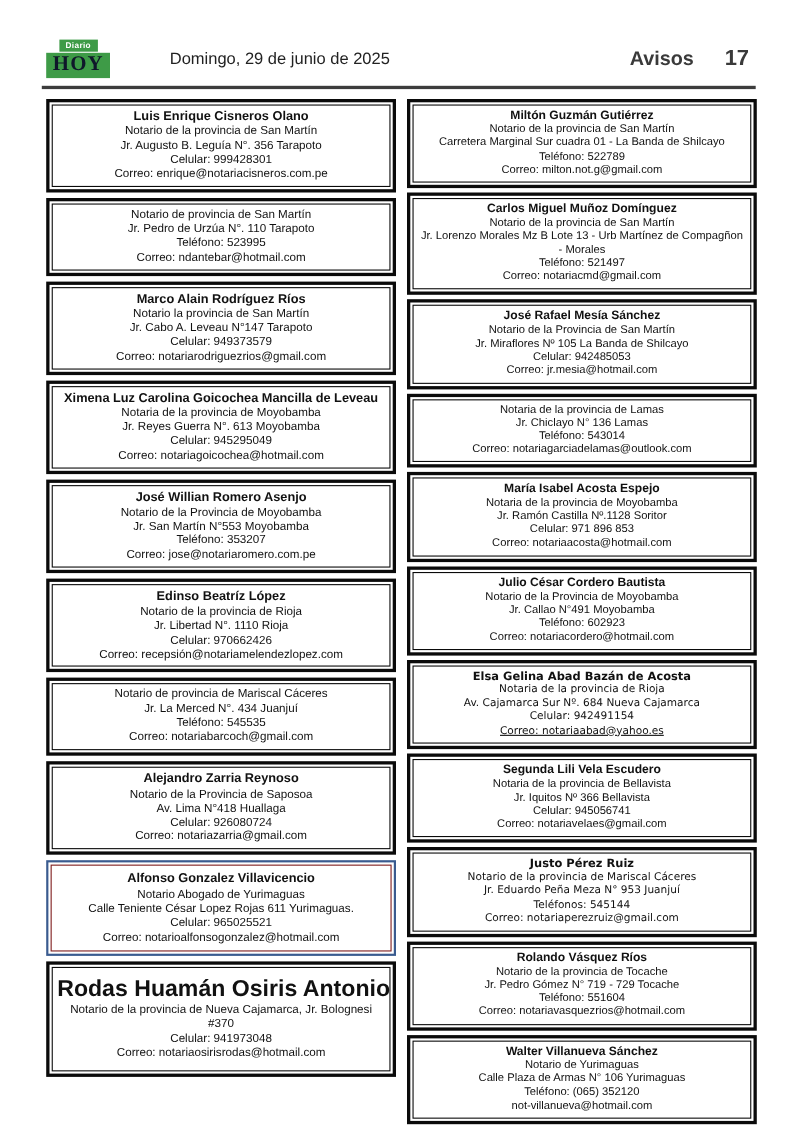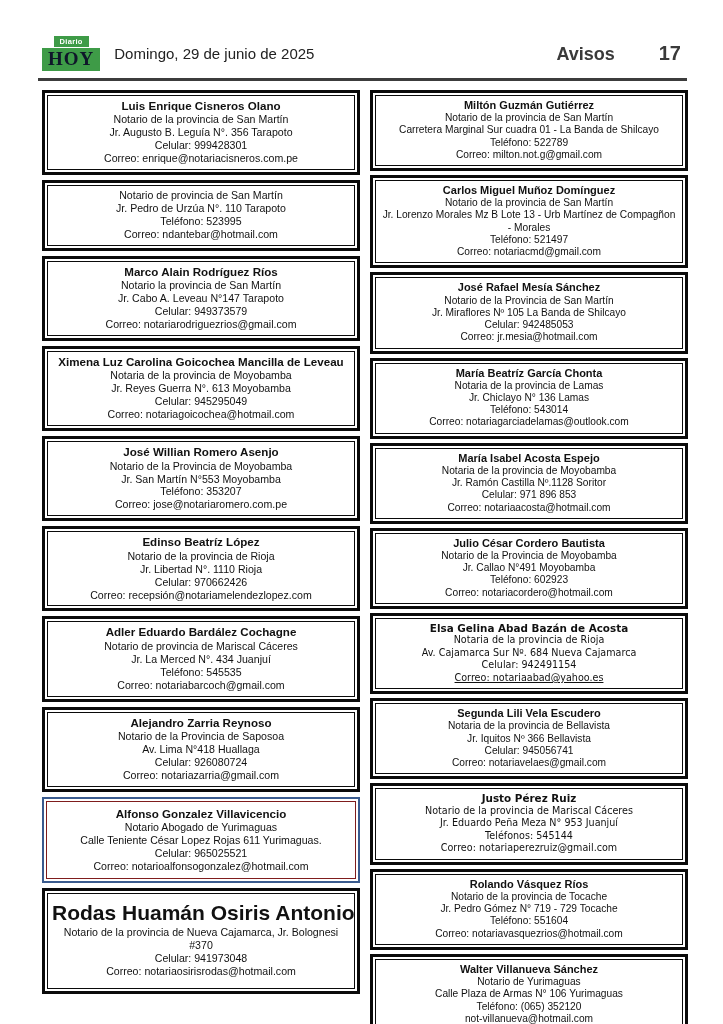--- a/index.html
+++ b/index.html
@@ -3,29 +3,29 @@
 <meta charset="utf-8">
 <style>
   html,body{margin:0;padding:0;}
   body{
     width:723px;height:1024px;overflow:hidden;background:#ffffff;
     font-family:"Liberation Sans", sans-serif;color:#111;position:relative;
   }
   
   .header{display:flex;align-items:center;justify-content:space-between;
     padding:36px 38px 0 42px;}
-  .header-left{display:flex;align-items:center;}
+  .header-left{display:flex;align-items:center;gap:40px;}
   .logo{display:flex;flex-direction:column;align-items:center;margin-right:14px;}
   .logo-top{background:#3E9B47;color:#fff;font-size:7.5px;font-weight:bold;
     padding:1px 6px;letter-spacing:.3px;margin-bottom:1px;}
   .logo-main{background:#3E9B47;color:#0f172a;font-weight:bold;
     font-family:"Liberation Serif", serif;font-size:19px;line-height:1.05;
     padding:1px 6px 2px;letter-spacing:1px;}
   .date-text{font-size:15px;color:#222;}
-  .header-right{display:flex;align-items:baseline;gap:44px;padding-right:4px;}
+  .header-right{display:flex;align-items:baseline;gap:28px;padding-right:4px;}
   .section-title{font-size:18px;font-weight:bold;color:#3a3a3a;}
   .page-number{font-size:20px;font-weight:bold;color:#3a3a3a;}
   .top-rule{height:3px;background:#3c3c3c;margin:7px 36px 0 38px;}
   
   .columns{display:flex;gap:10px;margin:9px 35px 0 42px;align-items:flex-start;}
   .col{flex:1;min-width:0;}
   
   .box{border:3px solid #0a0a0a;padding:2px;margin-bottom:5px;background:#fff;}
   .inner{border:1px solid #0a0a0a;padding:3px 4px 4px;text-align:center;}
   .box-name{font-size:11.6px;font-weight:bold;line-height:1.25;white-space:nowrap;}
@@ -112,21 +112,20 @@
         <div class="inner">
           <div class="box-name">Edinso Beatríz López</div>
           <div class="box-line">Notario de la provincia de Rioja</div>
           <div class="box-line">Jr. Libertad N°. 1110 Rioja</div>
           <div class="box-line">Celular: 970662426</div>
           <div class="box-line">Correo: recepsión@notariamelendezlopez.com</div>
         </div>
       </div>
       <div class="box">
         <div class="inner">
-          <div class="box-name">Adler Eduardo Bardález Cochagne</div>
           <div class="box-line">Notario de provincia de Mariscal Cáceres</div>
           <div class="box-line">Jr. La Merced N°. 434 Juanjuí</div>
           <div class="box-line">Teléfono: 545535</div>
           <div class="box-line">Correo: notariabarcoch@gmail.com</div>
         </div>
       </div>
       <div class="box">
         <div class="inner">
           <div class="box-name">Alejandro Zarria Reynoso</div>
           <div class="box-line">Notario de la Provincia de Saposoa</div>
@@ -177,21 +176,20 @@
         <div class="inner">
           <div class="box-name">José Rafael Mesía Sánchez</div>
           <div class="box-line">Notario de la Provincia de San Martín</div>
           <div class="box-line">Jr. Miraflores Nº 105 La Banda de Shilcayo</div>
           <div class="box-line">Celular: 942485053</div>
           <div class="box-line">Correo: jr.mesia@hotmail.com</div>
         </div>
       </div>
       <div class="box">
         <div class="inner">
-          <div class="box-name">María Beatríz García Chonta</div>
           <div class="box-line">Notaria de la provincia de Lamas</div>
           <div class="box-line">Jr. Chiclayo N° 136 Lamas</div>
           <div class="box-line">Teléfono: 543014</div>
           <div class="box-line">Correo: notariagarciadelamas@outlook.com</div>
         </div>
       </div>
       <div class="box">
         <div class="inner">
           <div class="box-name">María Isabel Acosta Espejo</div>
           <div class="box-line">Notaria de la provincia de Moyobamba</div>

